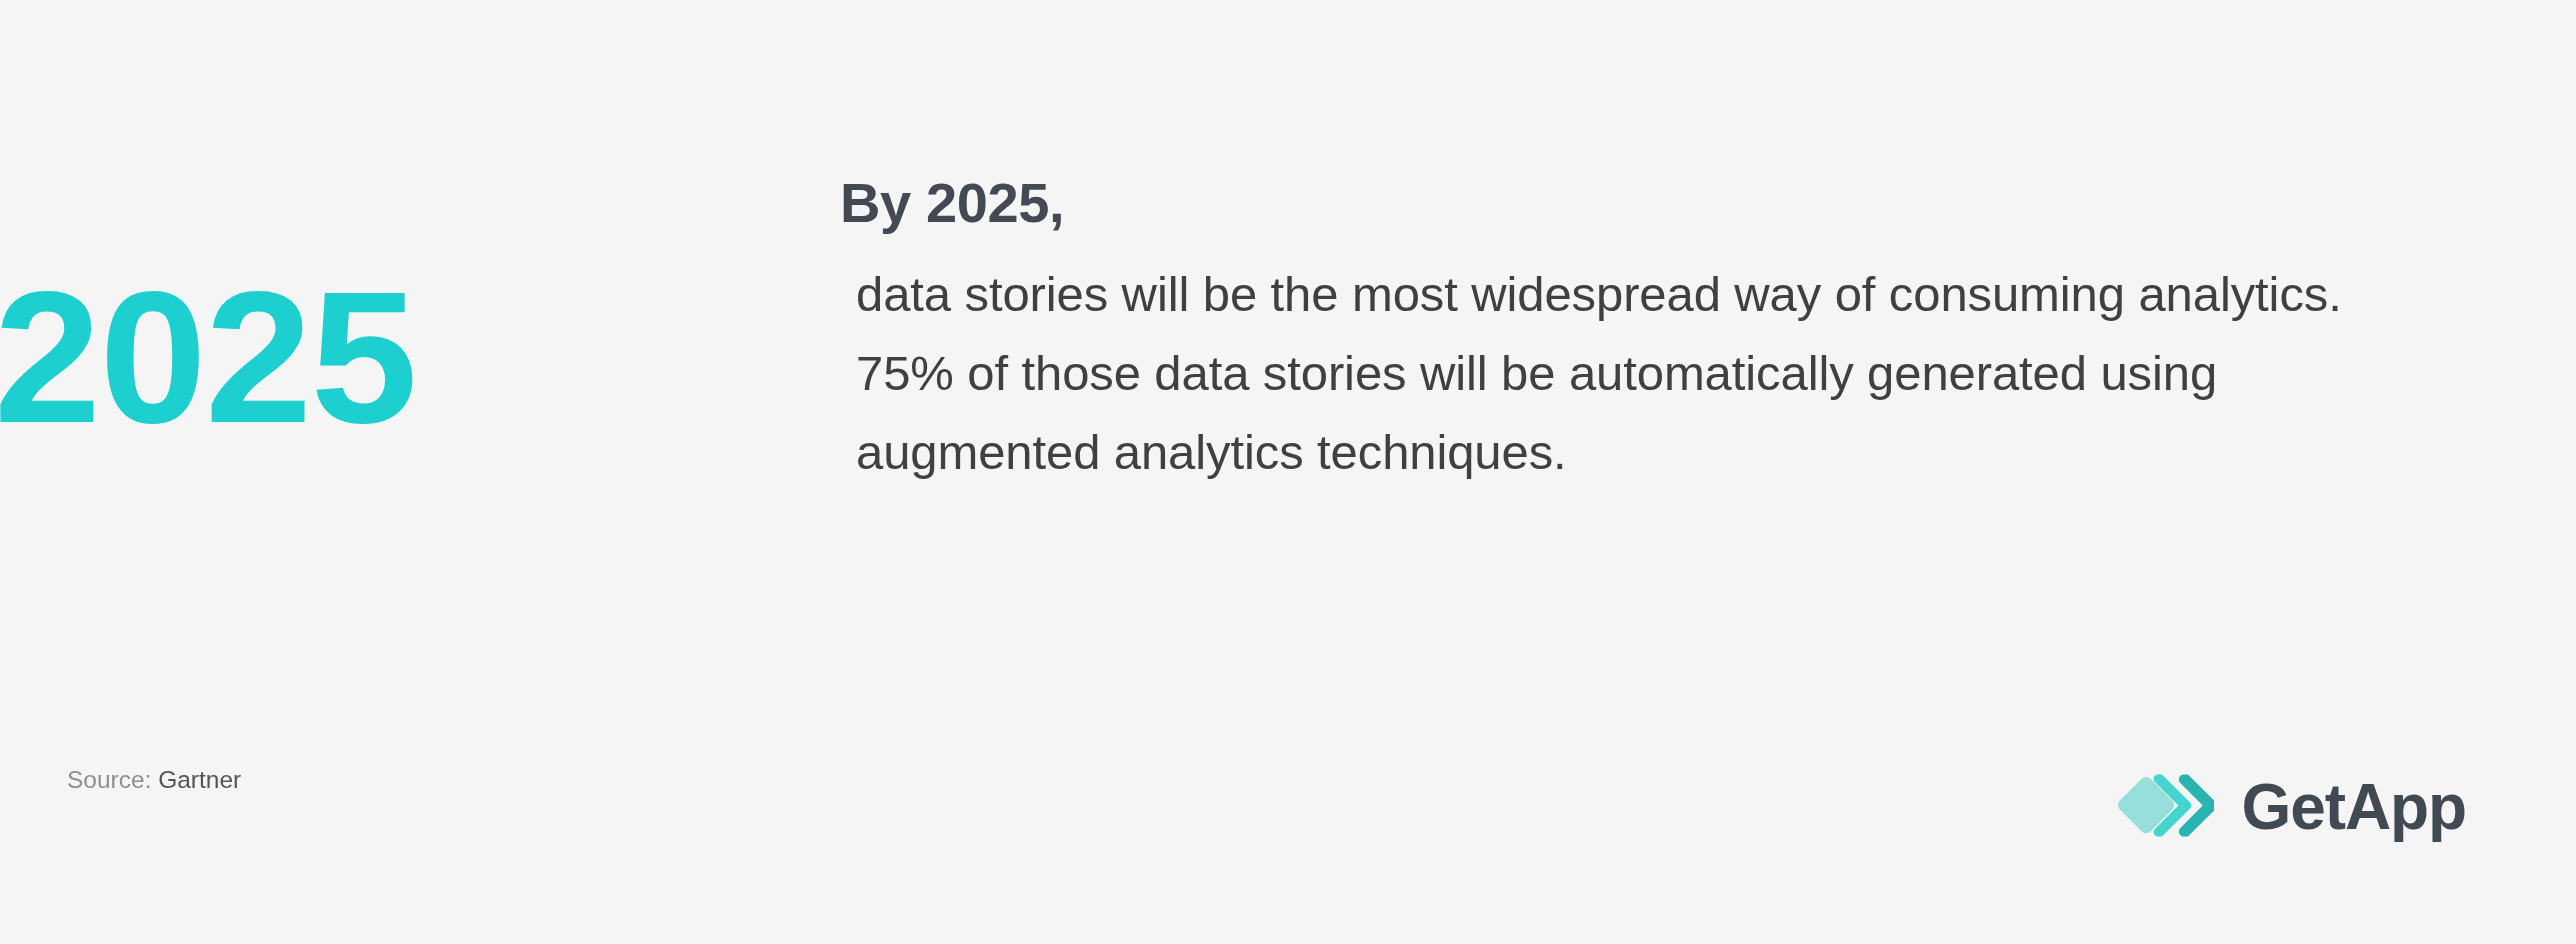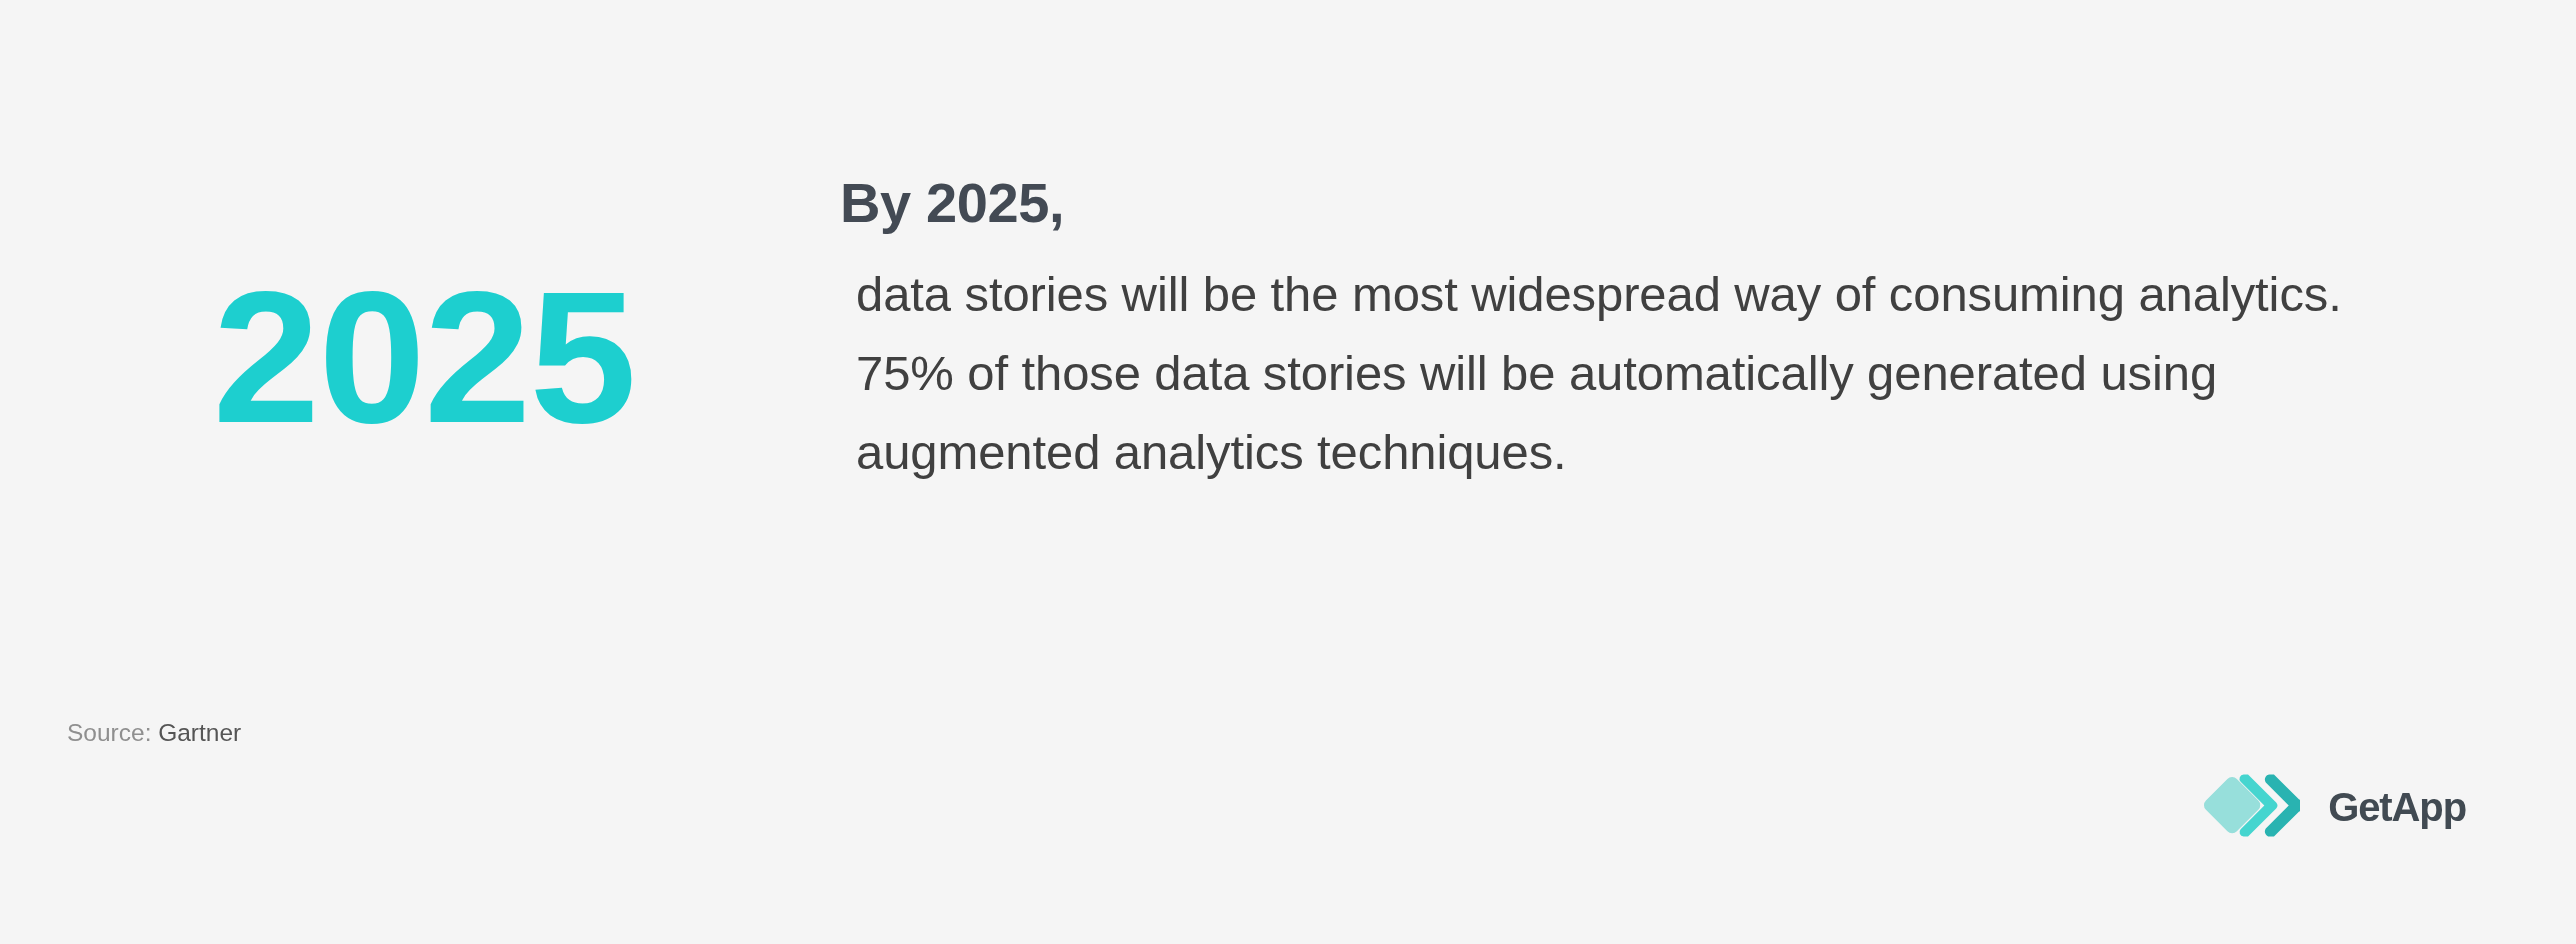--- a/index.html
+++ b/index.html
@@ -19,24 +19,23 @@
     position: relative;
     width: 2576px;
     height: 945px;
     background: #f5f5f5;
     box-sizing: border-box;
   }
 
   
   .stat-figure {
     position: absolute;
-    left: 8px;
+    left: 0;
     top: 264px;
     width: 832px;
-    text-align: center;
     line-height: 1;
   }
   .stat-figure-value {
     display: inline-block;
     font-family: "Liberation Sans", sans-serif;
     font-size: 187px;
     font-weight: 700;
     letter-spacing: -1.5px;
     color: #1dcfcf;
     transform: scaleX(1.03);
@@ -67,21 +66,21 @@
     color: #404040;
     line-height: 1.62;
     letter-spacing: -0.1px;
     margin: 16px;
   }
 
   
   .source {
     position: absolute;
     left: 67px;
-    top: 721px;
+    top: 768px;
     font-size: 24.5px;
     line-height: 1;
     white-space: nowrap;
   }
   .source-label {
     color: #8f8f8f;
     font-weight: 400;
   }
   .source-name {
     color: #555555;
@@ -95,21 +94,21 @@
     display: flex;
     align-items: center;
     height: 77px;
   }
   .brand-mark {
     width: 98px;
     height: 77px;
     display: block;
   }
   .brand-wordmark {
-    font-size: 40px;
+    font-size: 64px;
     font-weight: 700;
     color: #414a52;
     letter-spacing: -1.1px;
     line-height: 1;
     margin-left: 28px;
     position: relative;
     top: 1.5px;
   }
 </style>
 </head>

